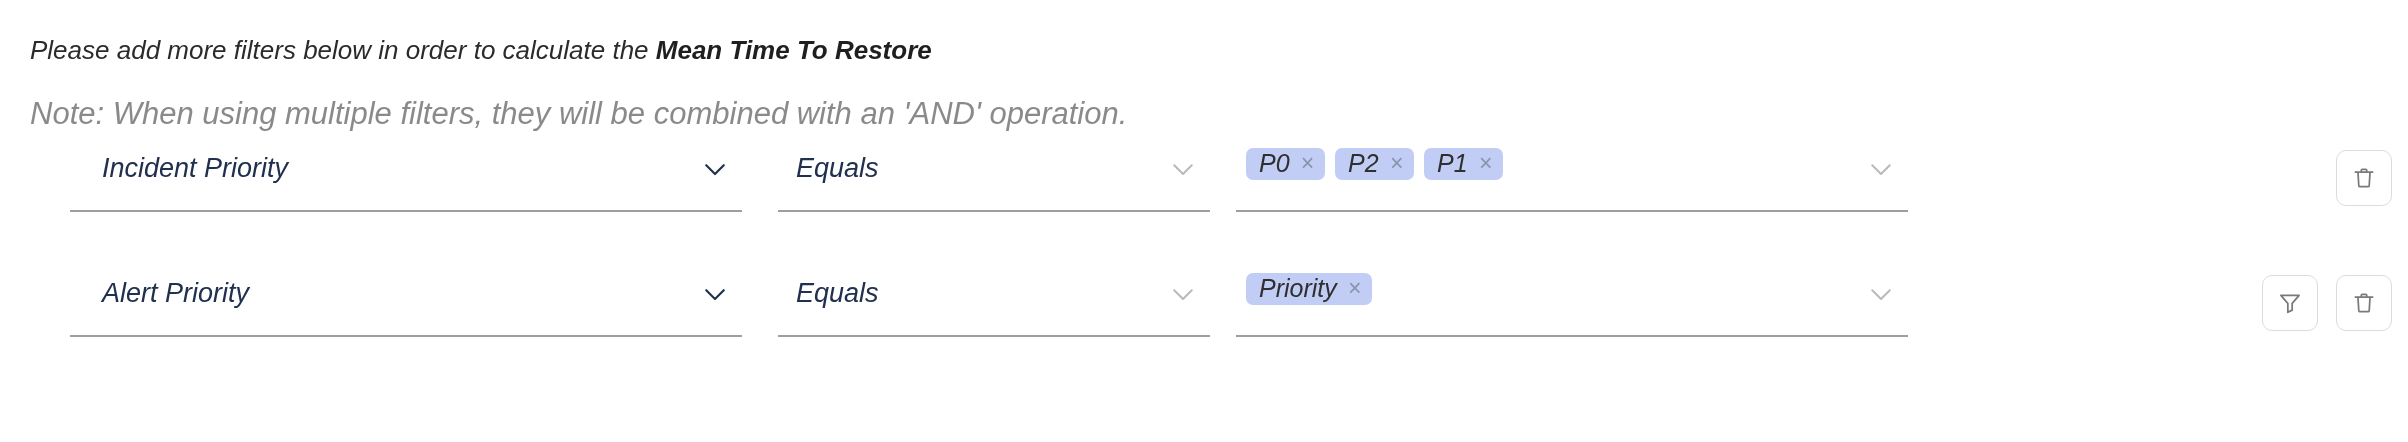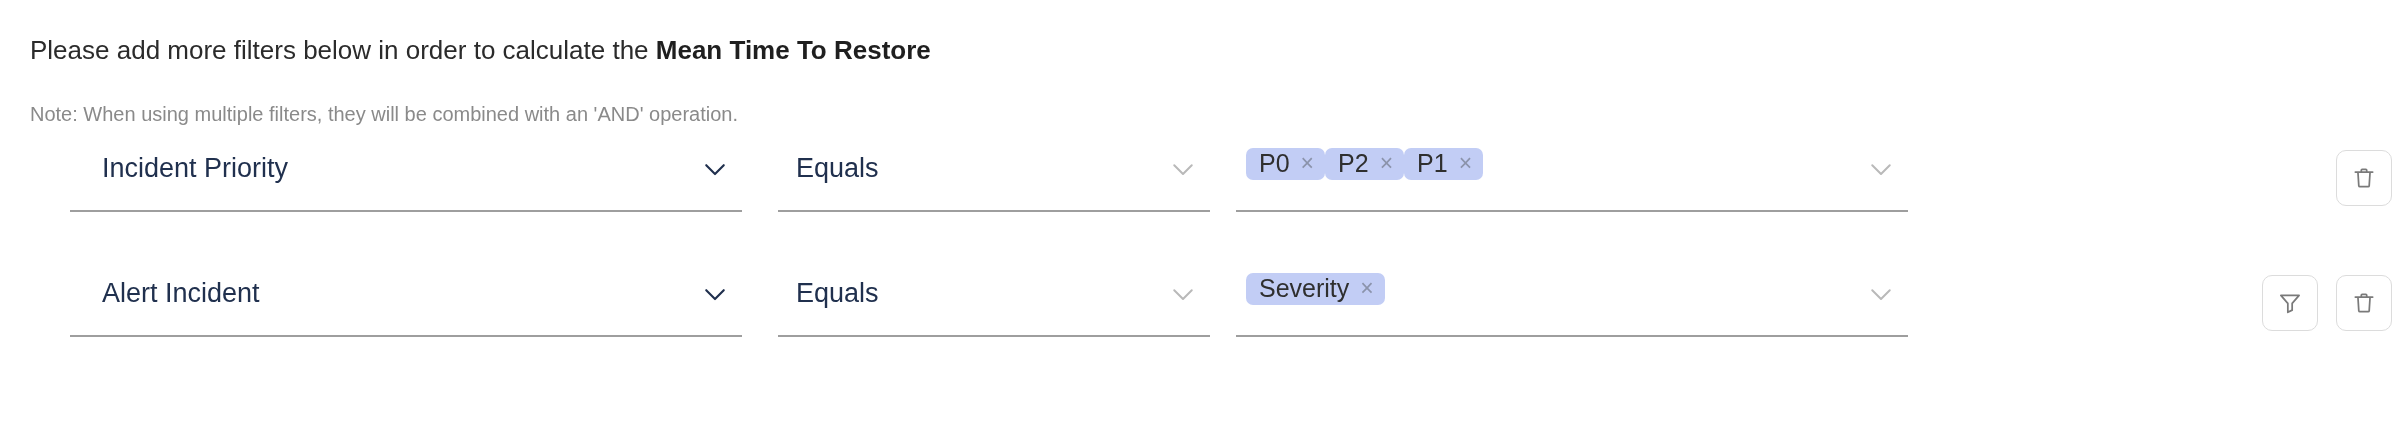--- a/index.html
+++ b/index.html
@@ -14,41 +14,42 @@
     -webkit-font-smoothing: antialiased;
     overflow: hidden;
   }
 
   .panel {
     position: relative;
     width: 2128px;
     height: 442px;
     box-sizing: border-box;
     padding: 12px;
+    font-style: italic;
   }
 
   
   .headline {
     position: absolute;
     left: 30px;
     top: 34px;
     font-size: 26px;
     line-height: 32px;
     color: #2b2b2b;
     white-space: nowrap;
   }
   .headline .strong {
     font-weight: bold;
     color: #1f1f1f;
   }
   .note {
     position: absolute;
     left: 30px;
     top: 99px;
-    font-size: 20px;
+    font-size: 31px;
     line-height: 30px;
     color: #8a8a8a;
     white-space: nowrap;
   }
 
   
   .rows {
     position: absolute;
     left: 0;
     top: 150px;
@@ -87,20 +88,21 @@
     height: 30px;
     margin-top: 4px;
     flex: 0 0 auto;
   }
   .chevron svg { display: block; }
 
   
   .chips {
     display: flex;
     align-items: flex-start;
+    gap: 10px;
     margin-top: -2px;
   }
   .chip {
     display: inline-flex;
     align-items: center;
     gap: 11px;
     background: #c2cdf5;
     border-radius: 7px;
     padding: 5px 11px 7px 13px;
     height: 32px;
@@ -207,41 +209,41 @@
             </svg>
           </span>
         </div>
       </div>
 
     </div>
 
     <div class="filter-row">
 
       <div class="field field-attribute">
-        <span class="field-text">Alert Incident</span>
+        <span class="field-text">Alert Priority</span>
         <span class="chevron">
           <svg width="30" height="30" viewBox="0 0 24 24" fill="none">
             <path d="M5 9 L12 16 L19 9" stroke="#20304e" stroke-width="1.7" stroke-linecap="round" stroke-linejoin="round"></path>
           </svg>
         </span>
       </div>
 
       <div class="field field-operator">
         <span class="field-text">Equals</span>
         <span class="chevron">
           <svg width="30" height="30" viewBox="0 0 24 24" fill="none">
             <path d="M5 9 L12 16 L19 9" stroke="#b9b9b9" stroke-width="1.6" stroke-linecap="round" stroke-linejoin="round"></path>
           </svg>
         </span>
       </div>
 
       <div class="field field-values">
         <div class="chips">
           <span class="chip">
-            <span class="chip-label">Severity</span>
+            <span class="chip-label">Priority</span>
             <span class="chip-remove">×</span>
           </span>
         </div>
         <span class="chevron">
           <svg width="30" height="30" viewBox="0 0 24 24" fill="none">
             <path d="M5 9 L12 16 L19 9" stroke="#b9b9b9" stroke-width="1.6" stroke-linecap="round" stroke-linejoin="round"></path>
           </svg>
         </span>
       </div>
 

